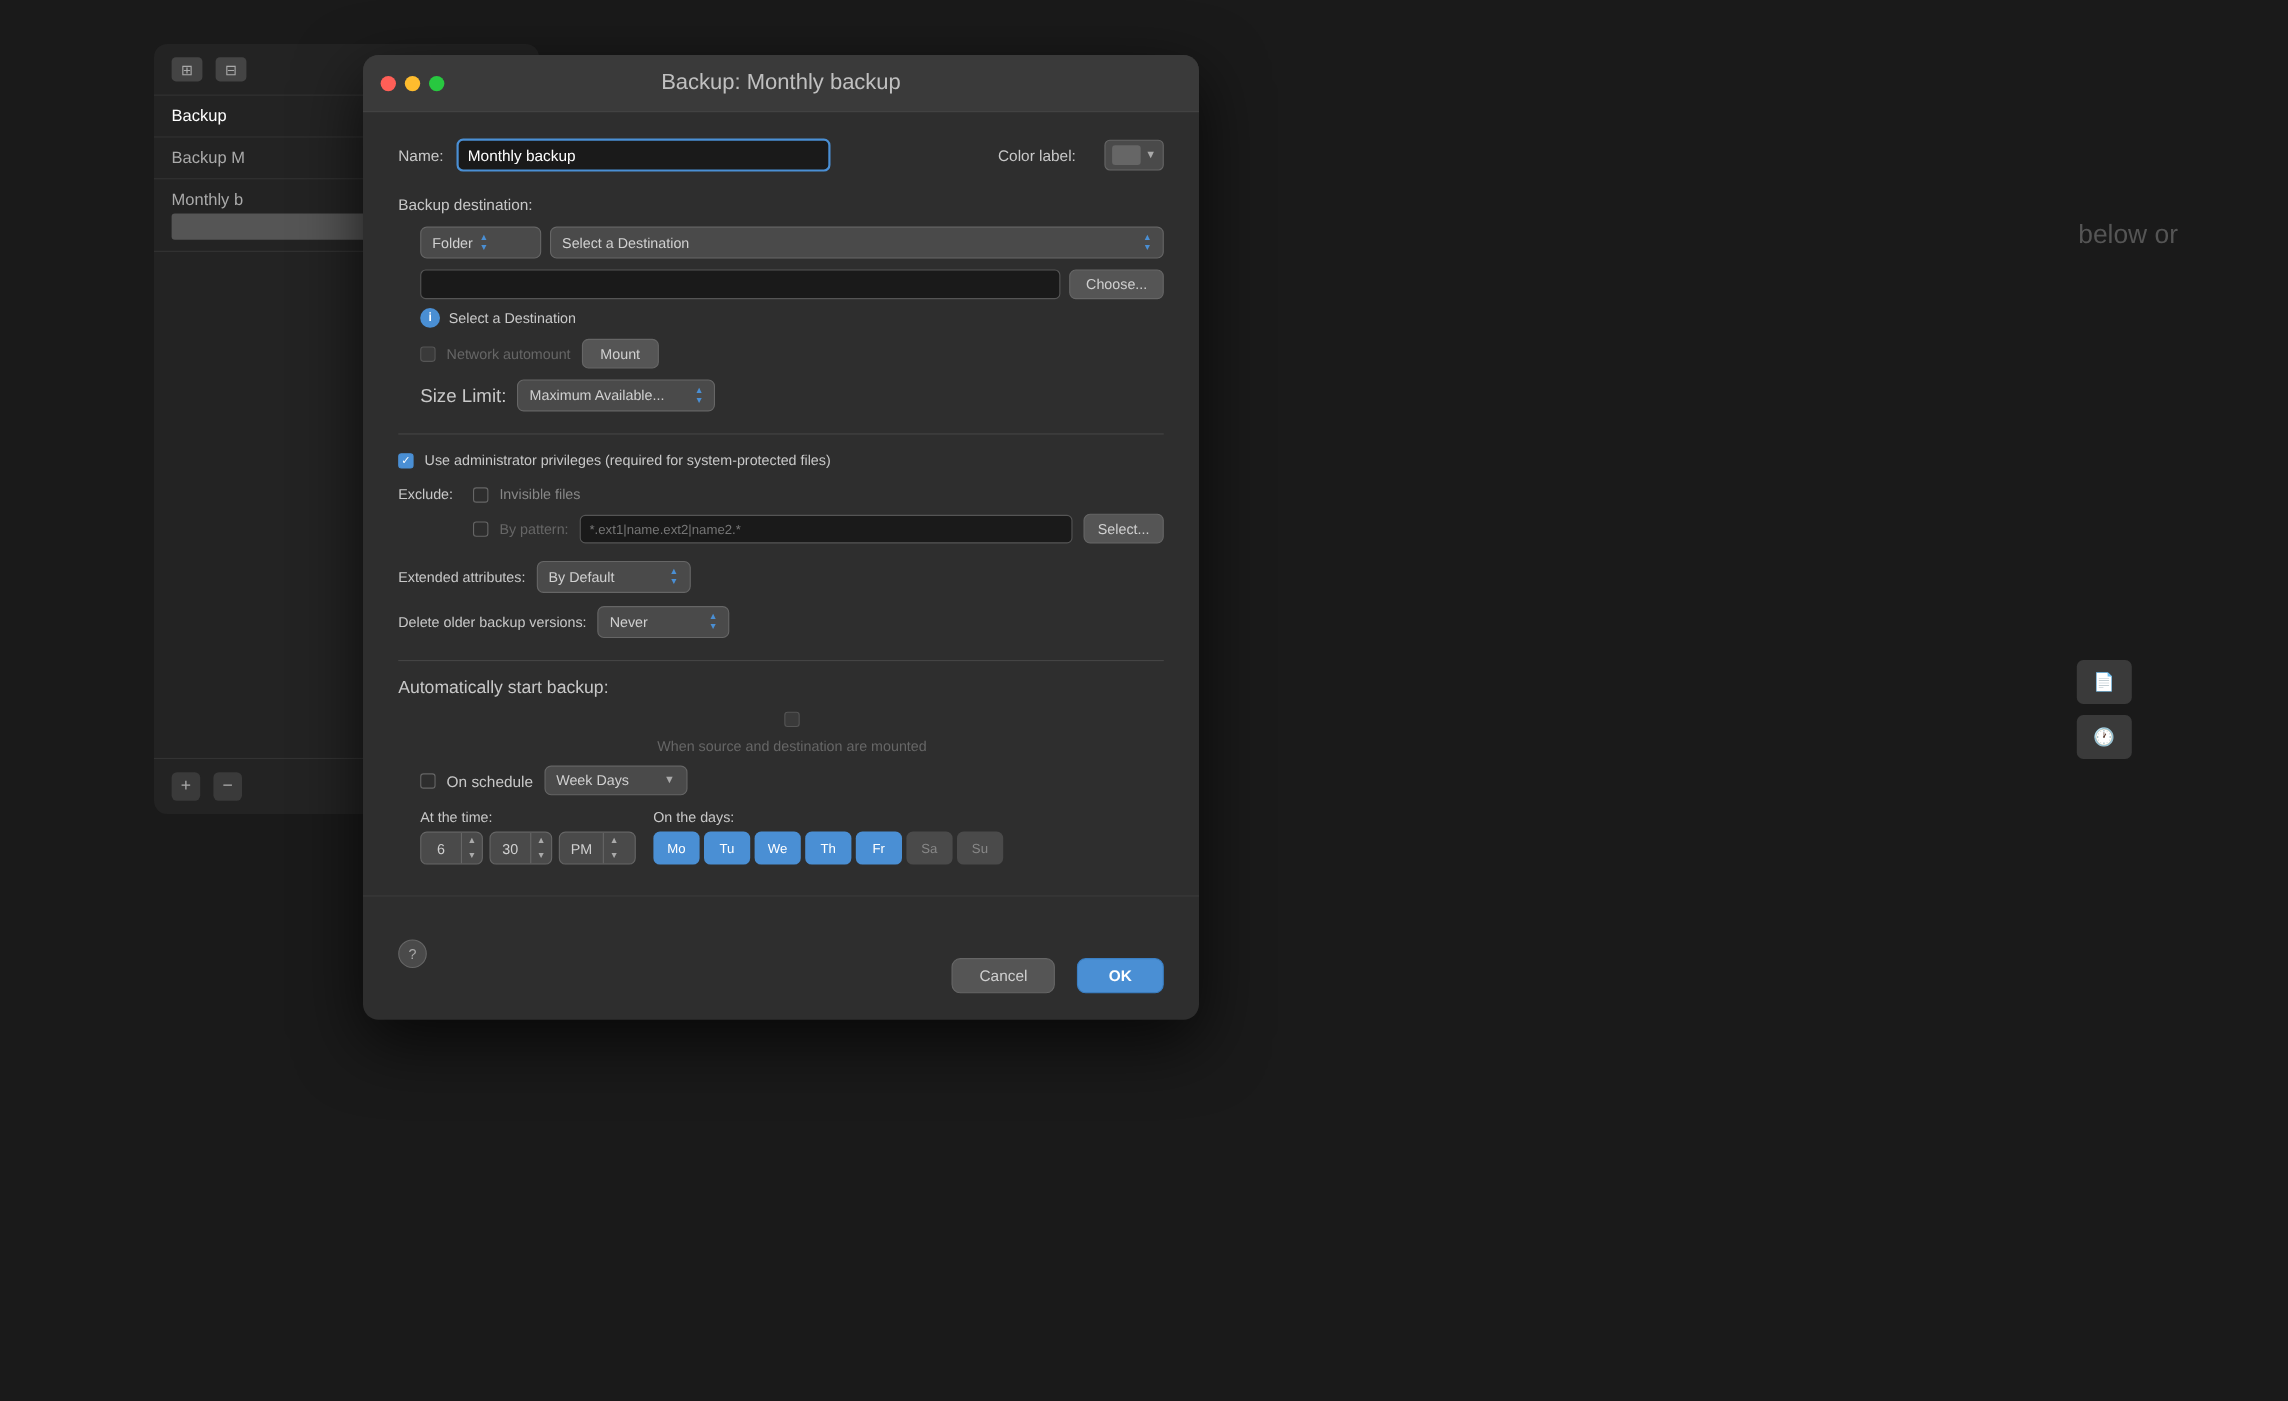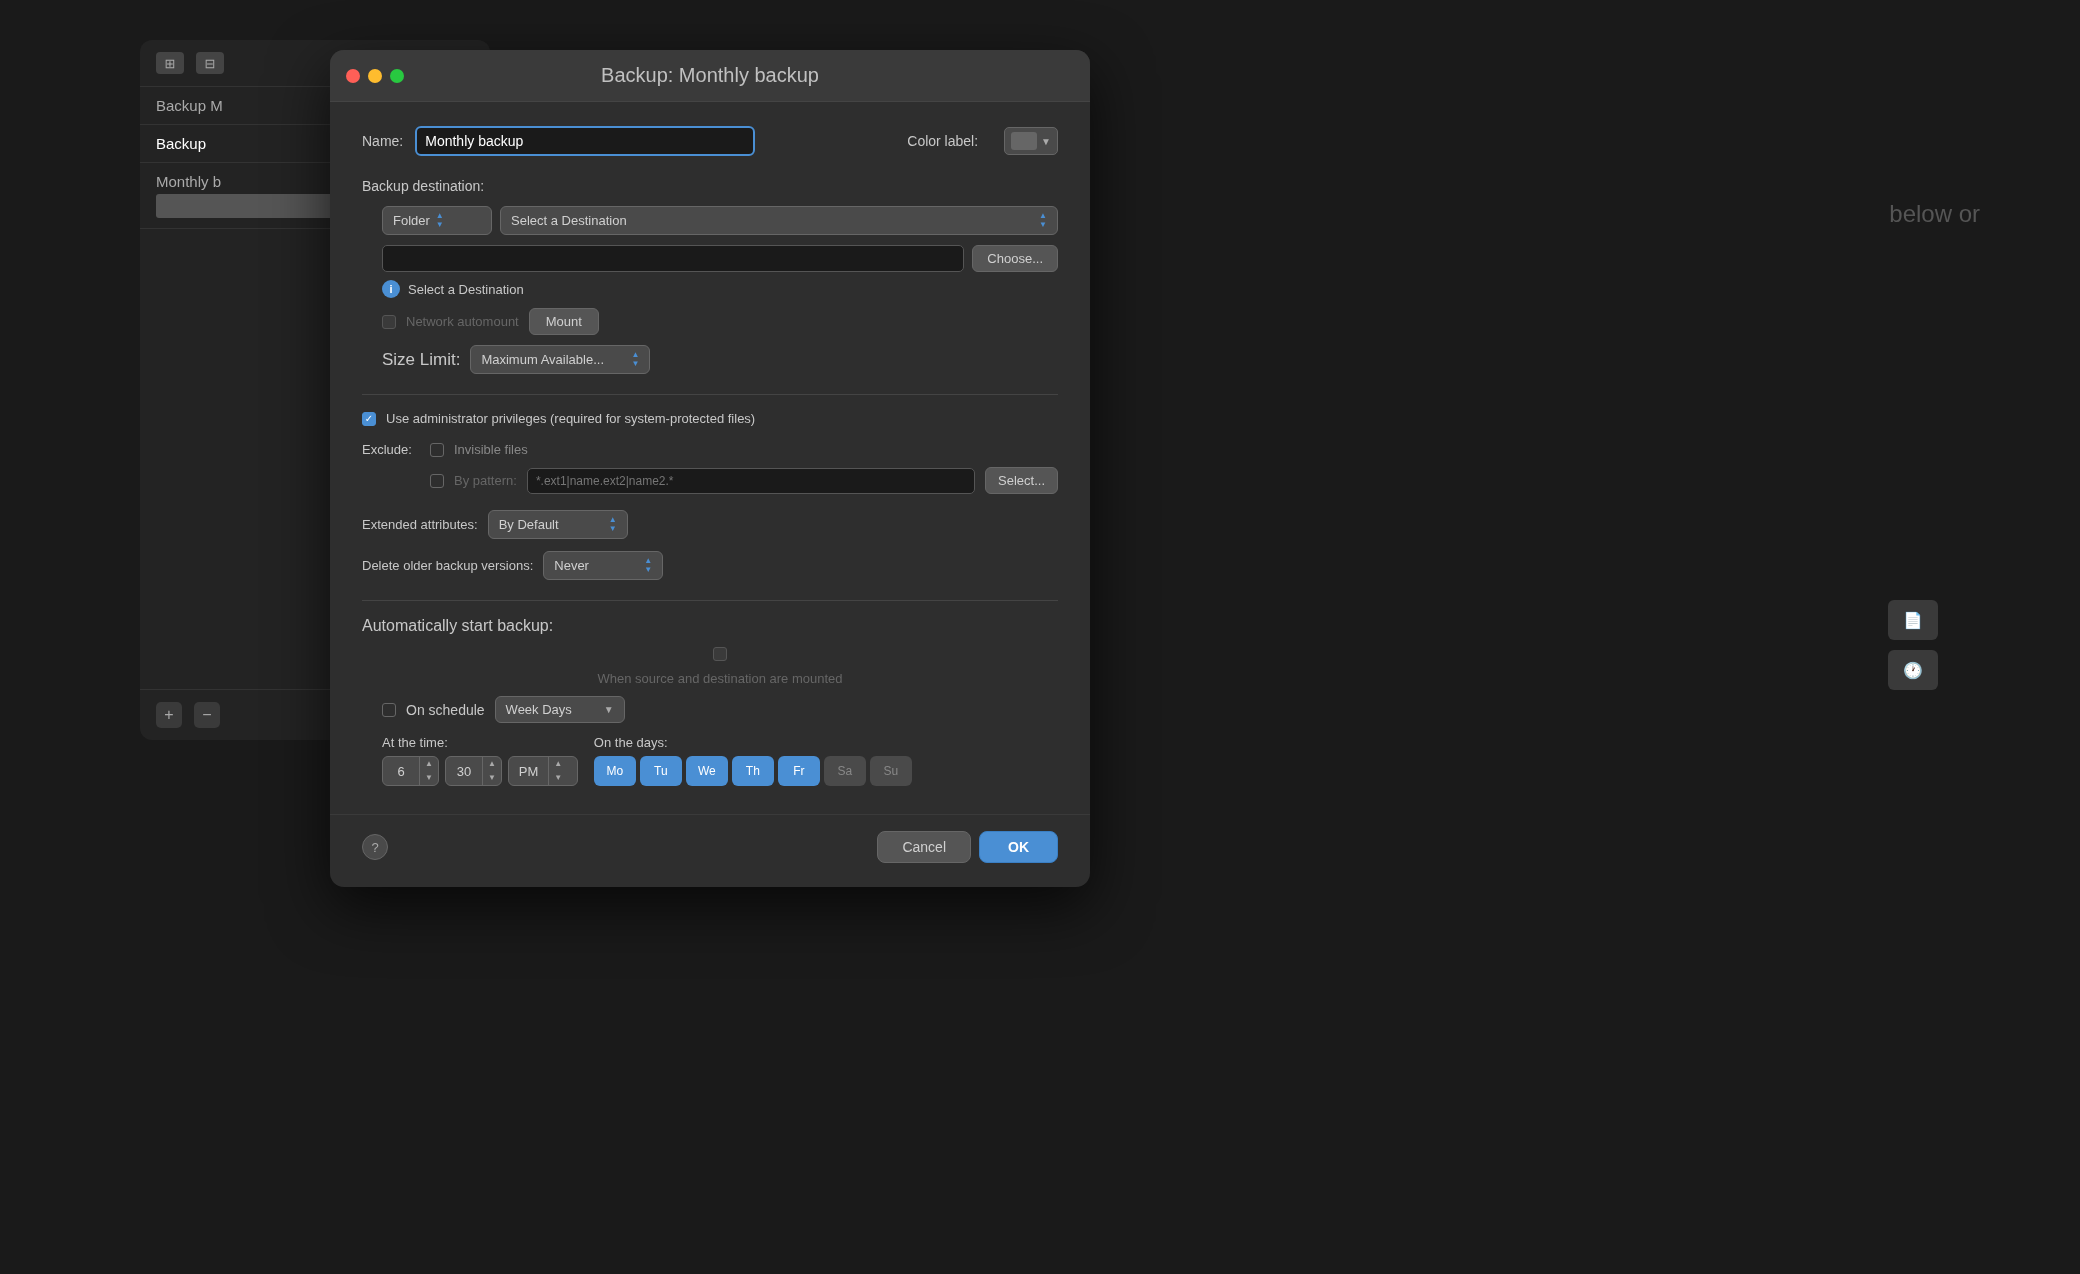--- a/index.html
+++ b/index.html
@@ -583,21 +583,22 @@
       border-radius: 50%;
       background: #4a4a4a;
       border: 1px solid #666;
       color: #aaa;
       display: flex; align-items: center; justify-content: center;
       font-size: 13px;
       cursor: pointer;
     }
     .bottom-actions {
       display: flex;
-      gap: 8px;
+      gap: 20px;
+      margin-top: 40px;
     }
     .cancel-btn {
       background: #555;
       border: 1px solid #666;
       border-radius: 8px;
       color: #d0d0d0;
       font-size: 14px;
       padding: 7px 24px;
       cursor: pointer;
     }
@@ -614,25 +615,25 @@
   </style>
 </head>
 <body>
 
 <div class="bg-window">
   <div class="bg-window-sidebar">
     <div class="bg-sidebar-icons">
       <div class="bg-sidebar-icon">⊞</div>
       <div class="bg-sidebar-icon">⊟</div>
     </div>
+    <div class="bg-sidebar-item active">
+      <span>Backup</span>
+    </div>
     <div class="bg-sidebar-item">
       <span>Backup M</span>
-    </div>
-    <div class="bg-sidebar-item active">
-      <span>Backup</span>
     </div>
     <div class="bg-sidebar-item">
       <span>Monthly b</span>
       <div style="height:24px;background:#555;border-radius:3px;margin-top:4px;width:80%;"></div>
     </div>
     <div class="bg-bottom-bar">
       <div class="bg-bottom-btn">+</div>
       <div class="bg-bottom-btn">−</div>
     </div>
   </div>

